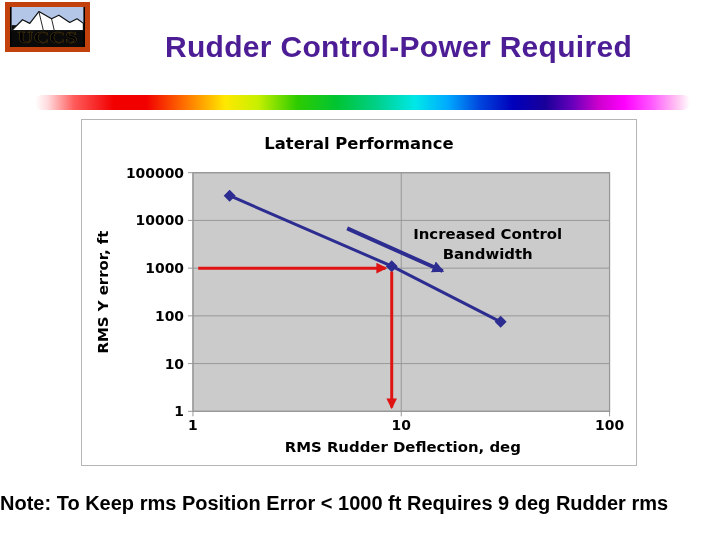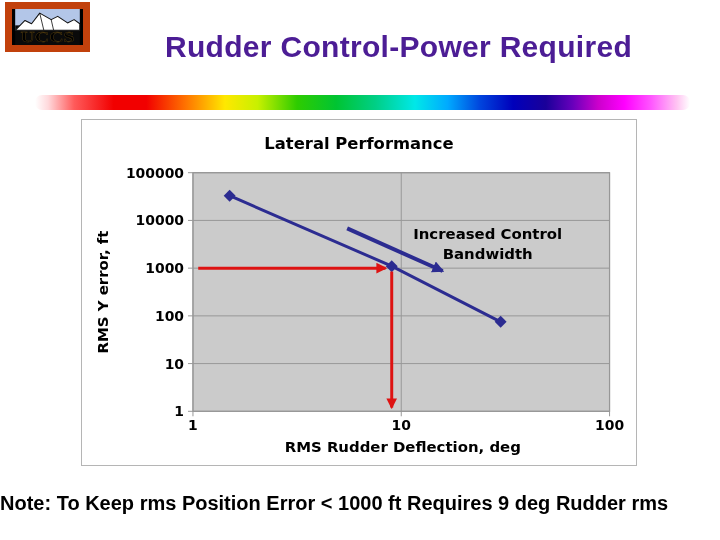--- a/index.html
+++ b/index.html
@@ -1,20 +1,20 @@
 <!DOCTYPE html>
 <html><head>
 <meta charset="utf-8">
 <style>
   html,body{margin:0;padding:0;}
   body{width:720px;height:540px;background:#ffffff;font-family:"Liberation Sans",sans-serif;}
   .slide{position:relative;width:720px;height:540px;background:#ffffff;overflow:hidden;}
 
   
-  .logo{position:absolute;left:5px;top:2px;width:85px;height:50px;border:7px solid #c2410c;box-sizing:border-box;background:#000;}
+  .logo{position:absolute;left:5px;top:2px;width:85px;height:50px;border:5px solid #c2410c;box-sizing:border-box;background:#000;}
   .logo svg{display:block;width:100%;height:100%;}
   .logo .uccs-text{font-family:"Liberation Serif",serif;font-weight:bold;}
 
   
   .slide-title{position:absolute;left:165px;top:30px;font-size:30px;font-weight:bold;color:#4c1d95;white-space:nowrap;letter-spacing:0.3px;}
 
   
   .rainbow{position:absolute;left:35px;top:95px;width:655px;height:15px;border-radius:7px;
     background:linear-gradient(to right,
       #ffffff 0%, #ffd9dc 2%, #ff5a5a 6%, #f20000 12%, #f20000 17%,

